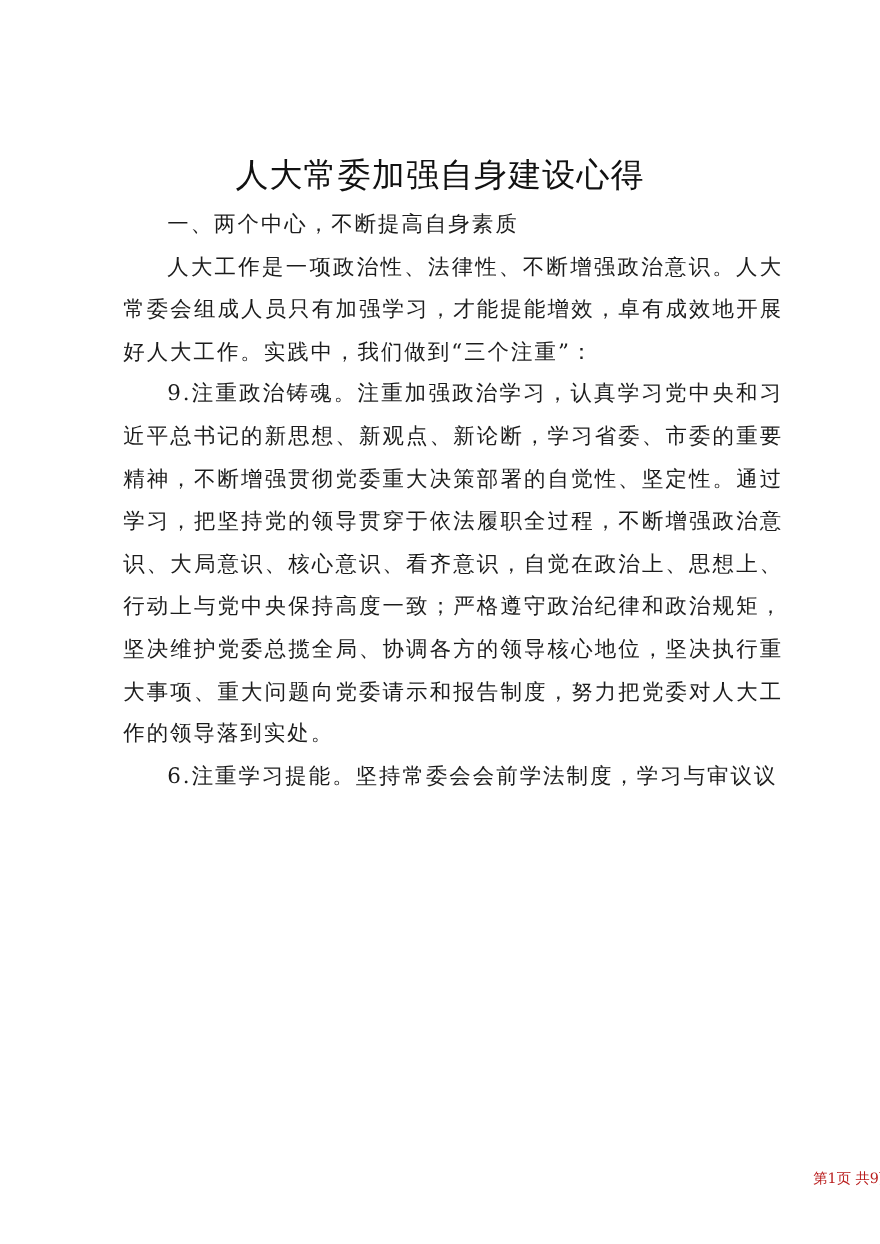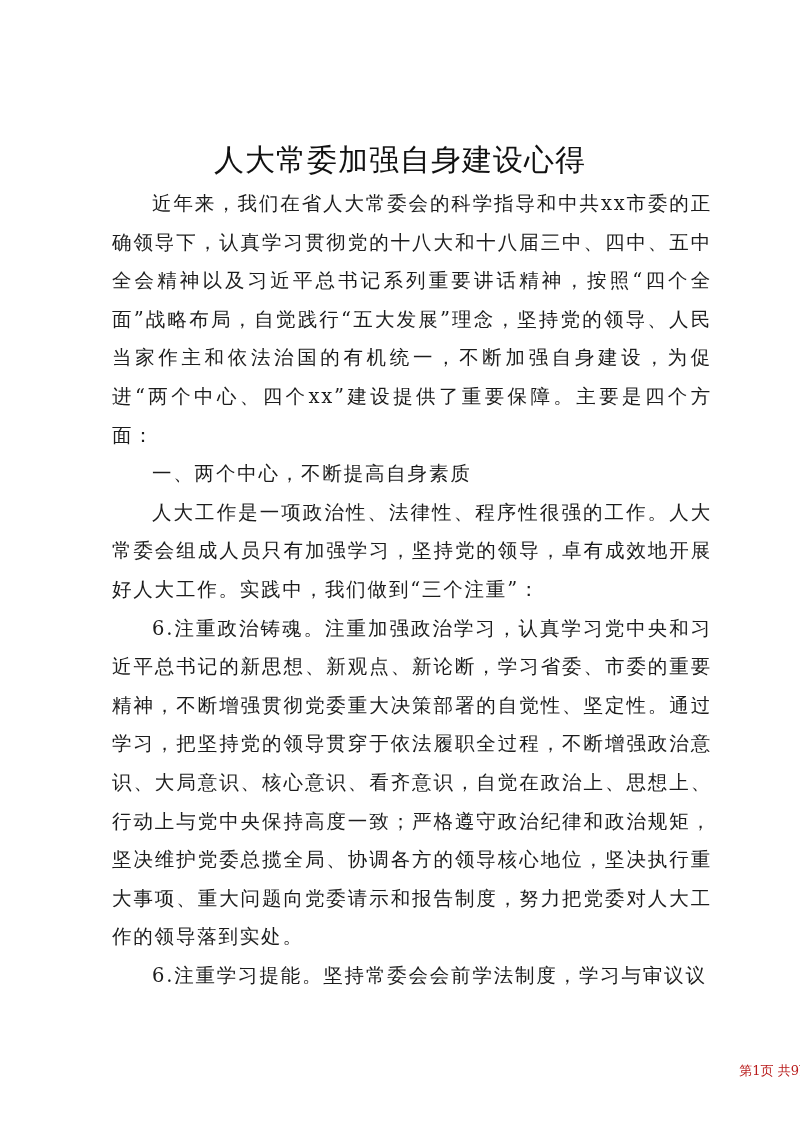--- a/index.html
+++ b/index.html
@@ -27,20 +27,19 @@
     position: absolute; left: 12px; top: 1062px; width: 800px;
     text-align: right; font-size: 13px; color: #b91c1c;
   }
 </style>
 </head>
 <body>
 
 <div class="page">
   <div class="title">人大常委加强自身建设心得</div>
   <div class="body">
-    <p class="para">近年来，我们在省人大常委会的科学指导和中共xx市委的正确领导下，认真学习贯彻党的十八大和十八届三中、四中、五中全会精神以及习近平总书记系列重要讲话精神，按照“四个全面”战略布局，自觉践行“五大发展”理念，坚持党的领导、人民当家作主和依法治国的有机统一，不断加强自身建设，为促进“两个中心、四个xx”建设提供了重要保障。主要是四个方面：</p>
     <p class="para">一、两个中心，不断提高自身素质</p>
-    <p class="para">人大工作是一项政治性、法律性、程序性很强的工作。人大常委会组成人员只有加强学习，坚持党的领导，卓有成效地开展好人大工作。实践中，我们做到“三个注重”：</p>
-    <p class="para">6.注重政治铸魂。注重加强政治学习，认真学习党中央和习近平总书记的新思想、新观点、新论断，学习省委、市委的重要精神，不断增强贯彻党委重大决策部署的自觉性、坚定性。通过学习，把坚持党的领导贯穿于依法履职全过程，不断增强政治意识、大局意识、核心意识、看齐意识，自觉在政治上、思想上、行动上与党中央保持高度一致；严格遵守政治纪律和政治规矩，坚决维护党委总揽全局、协调各方的领导核心地位，坚决执行重大事项、重大问题向党委请示和报告制度，努力把党委对人大工作的领导落到实处。</p>
+    <p class="para">人大工作是一项政治性、法律性、不断增强政治意识。人大常委会组成人员只有加强学习，才能提能增效，卓有成效地开展好人大工作。实践中，我们做到“三个注重”：</p>
+    <p class="para">9.注重政治铸魂。注重加强政治学习，认真学习党中央和习近平总书记的新思想、新观点、新论断，学习省委、市委的重要精神，不断增强贯彻党委重大决策部署的自觉性、坚定性。通过学习，把坚持党的领导贯穿于依法履职全过程，不断增强政治意识、大局意识、核心意识、看齐意识，自觉在政治上、思想上、行动上与党中央保持高度一致；严格遵守政治纪律和政治规矩，坚决维护党委总揽全局、协调各方的领导核心地位，坚决执行重大事项、重大问题向党委请示和报告制度，努力把党委对人大工作的领导落到实处。</p>
     <p class="para">6.注重学习提能。坚持常委会会前学法制度，学习与审议议</p>
   </div>
   <div class="footer">第1页 共9页</div>
 </div>
 
 </body></html>

